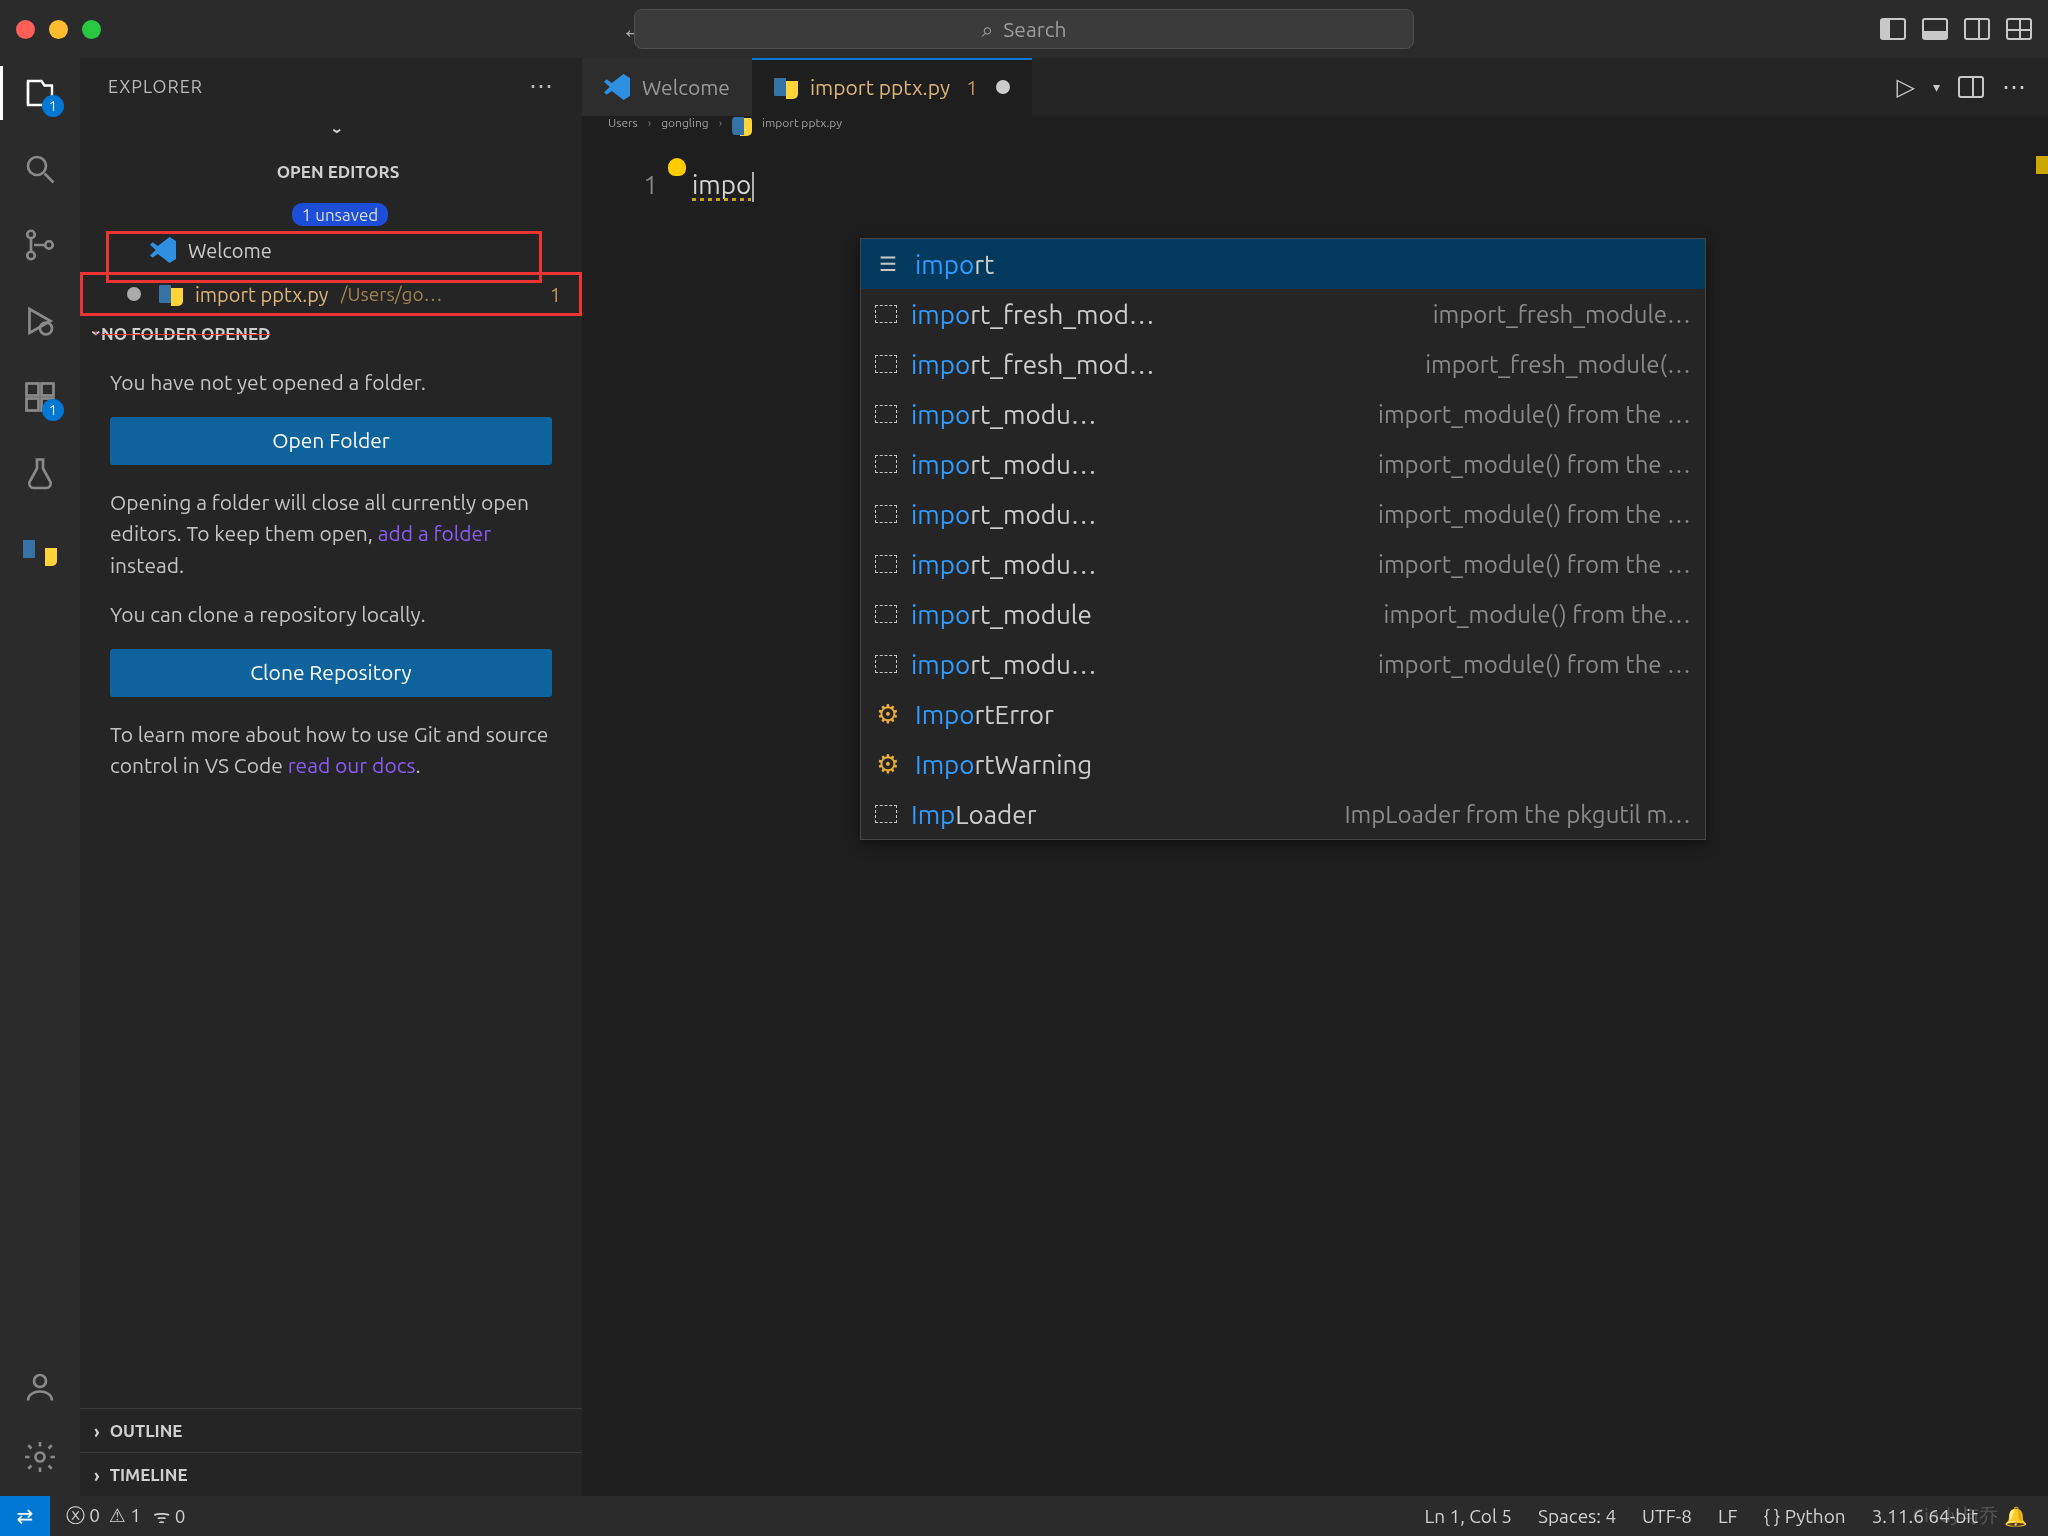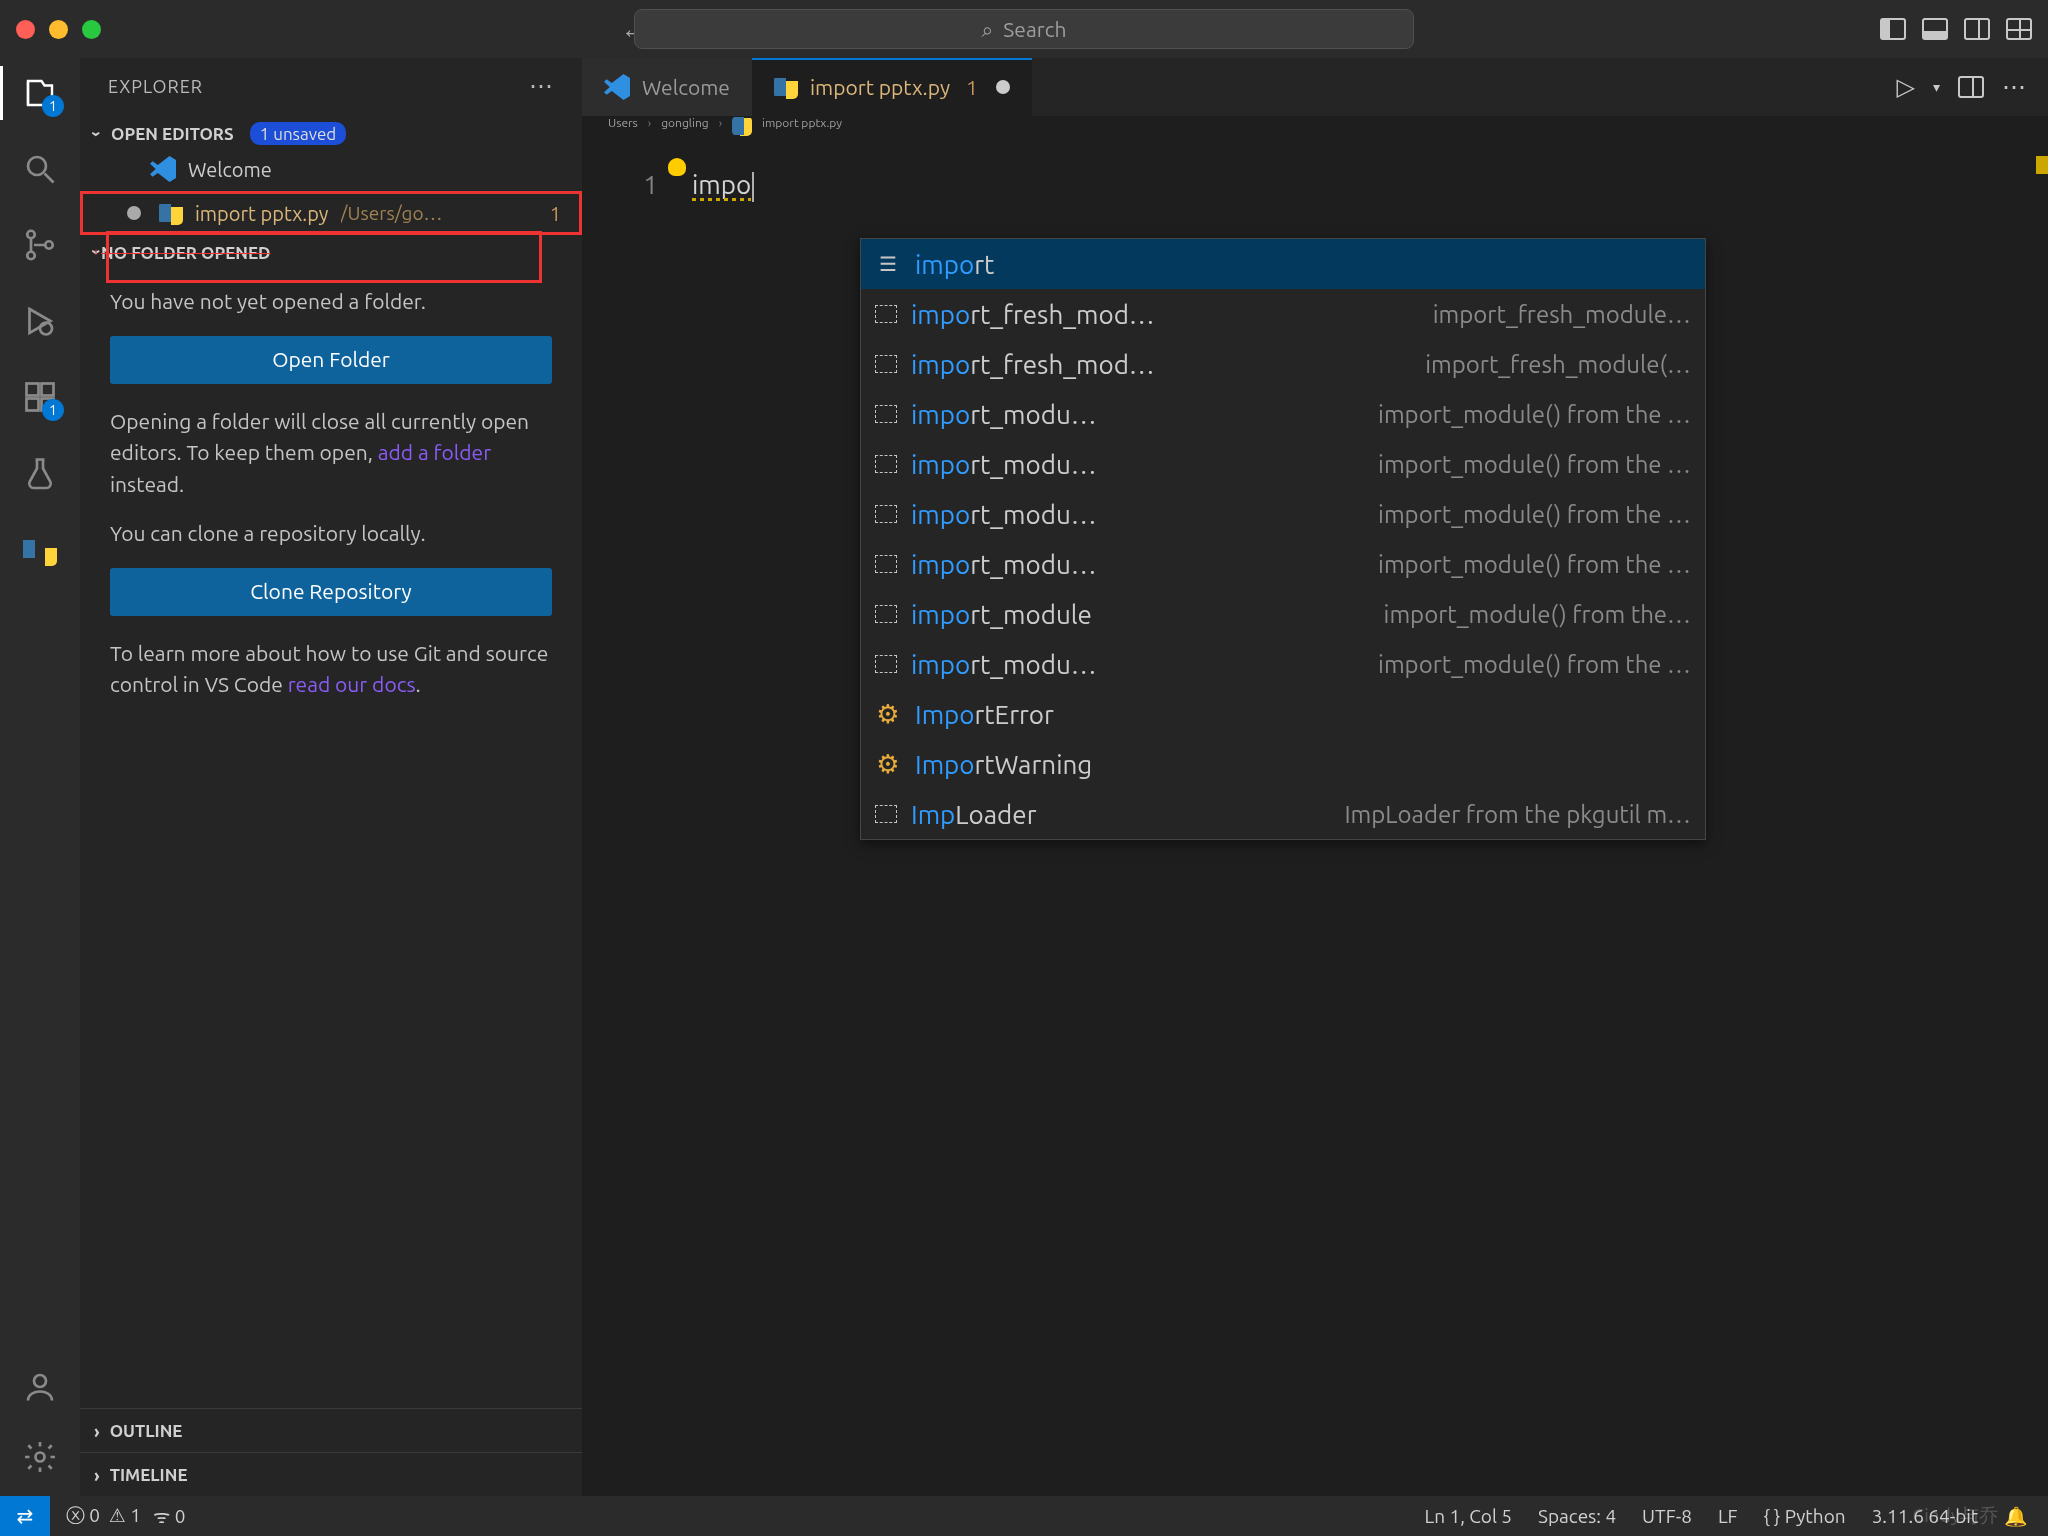--- a/index.html
+++ b/index.html
@@ -29,21 +29,21 @@
 .act-item { width: 42px; height: 42px; display: flex; align-items: center; justify-content: center; color: #8a8a8a; position: relative; cursor: pointer; }
 .act-item.active { color: #ffffff; }
 .act-item.active::before { content:''; position:absolute; left:-19px; top:-6px; width:3px; height:54px; background:#fff; }
 .badge { position:absolute; right:-3px; bottom:-3px; background:#0078d4; color:#fff; border-radius:50%; width:22px; height:22px; font-size:14px; display:flex; align-items:center; justify-content:center; }
 .act-bottom { margin-top: auto; display:flex; flex-direction:column; gap:28px; padding-bottom:18px; align-items:center; }
 
 
 .sidebar { width: 502px; background: #252526; display: flex; flex-direction: column; }
 .sb-header { height: 56px; display: flex; align-items: center; padding: 0 28px; font-size: 18px; letter-spacing: 1px; color: #bababa; }
 .sb-header .more { margin-left: auto; font-size: 24px; }
-.sb-section { padding: 8px 0 2px 14px; display:flex; align-items:center; gap:12px; font-size:17px; font-weight:700; color:#d0d0d0; }
+.sb-section { padding: 8px 0 2px 14px; display:flex; align-items:center; gap:22px; font-size:17px; font-weight:700; color:#d0d0d0;flex-direction:column; }
 .sb-section .chev { font-size:16px; transform:rotate(90deg); display:inline-block; }
 .pill { background:#1d4ed8; color:#ddd; padding:2px 10px; border-radius:10px; font-size:17px; font-weight:400; margin-left:4px; }
 .file-item { height:44px; display:flex; align-items:center; padding-left:44px; gap:12px; }
 .file-item.edited { border:3px solid #e33; }
 .file-item.edited .fname { color:#dcb67a; }
 .file-item.edited .fpath { color:#a08250; font-size:19px; overflow:hidden; text-overflow:ellipsis; white-space:nowrap; max-width:130px; }
 .file-item .dot { width:14px; height:14px; background:#cccc; border-radius:50%; margin-right:6px; }
 .file-item .count { margin-left:auto; margin-right:18px; color:#c8945a; }
 .nofolder { padding: 8px 0 6px 14px; font-size:17px; font-weight:700; color:#d0d0d0; text-decoration: line-through; text-decoration-color:#e33; display:flex; gap:2px; align-items:flex-start; }
 .nofolder .chev { font-size:16px; transform:rotate(90deg); display:inline-block; text-decoration:none; }

